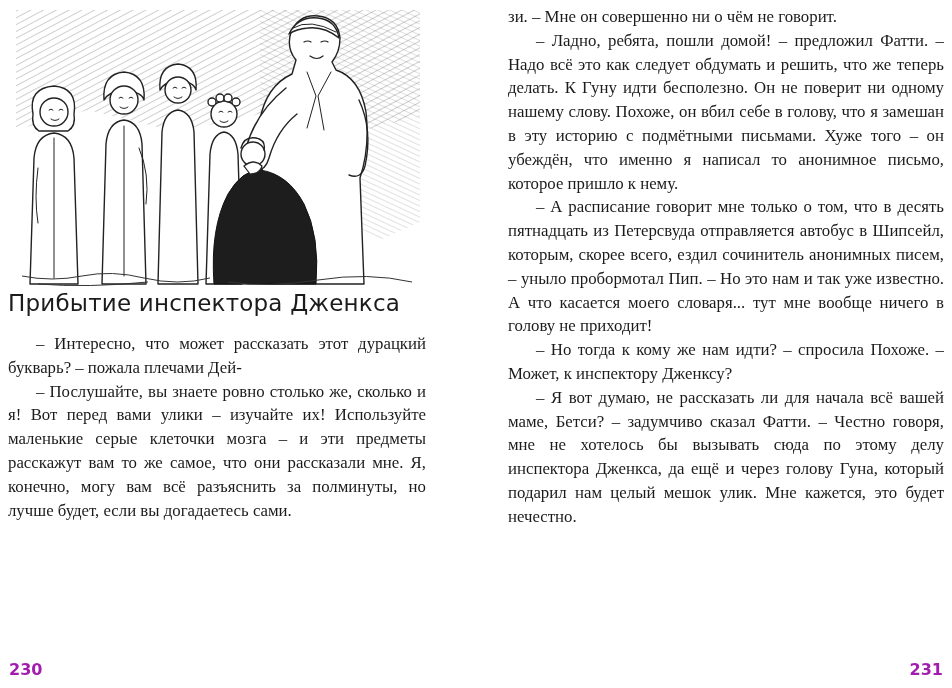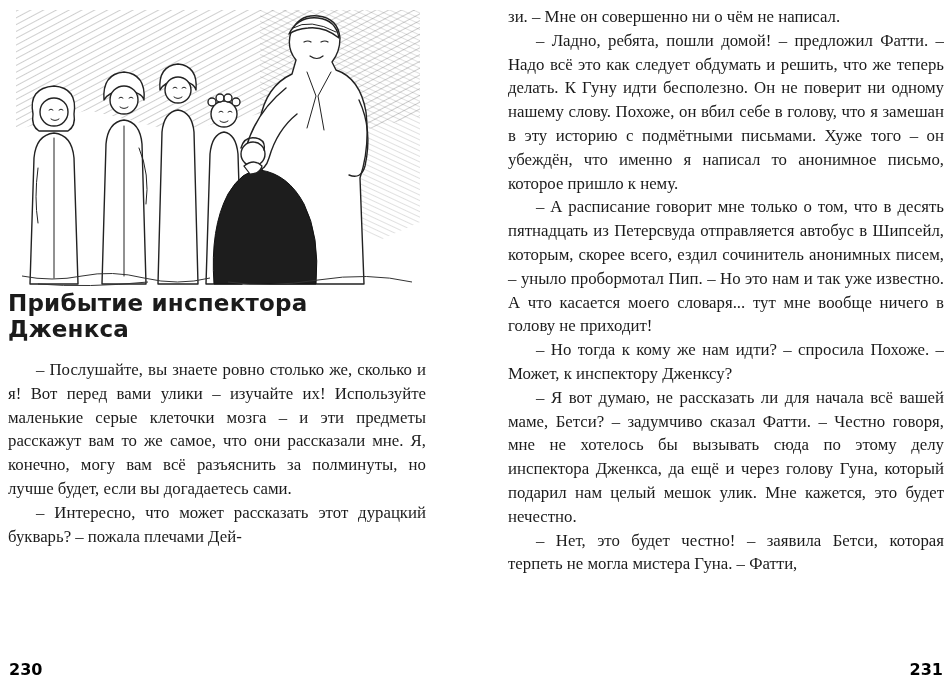--- a/index.html
+++ b/index.html
@@ -27,42 +27,42 @@
   .illustration svg { display: block; }
 
   .chapter-label {
     font-family: "DejaVu Sans", sans-serif;
     font-weight: bold;
     font-size: 15.5px;
     margin: 8px 0 2px 0;
   }
   .chapter-title {
     font-family: "DejaVu Sans", sans-serif;
-    font-weight: bold;
+    font-weight: normal;
     font-size: 23px;
     letter-spacing: 0.2px;
     margin: 2px 0 16px 0;
   }
 
   .para {
     margin: 0;
     text-indent: 28px;
     text-align: justify;
     font-size: 16.8px;
     line-height: 23.8px;
   }
   .para.no-indent { text-indent: 0; }
 
   .pagenum {
     position: absolute;
     bottom: 9px;
     font-family: "DejaVu Sans", sans-serif;
     font-weight: bold;
     font-size: 16px;
-    color: #000000;
+    color: #a21caf;
   }
   .pagenum.num-left  { left: 9px; }
   .pagenum.num-right { right: 9px; margin-left: 40px; }
 </style>
 </head>
 <body>
 
 <div class="spread">
 
   <div class="page left">
@@ -129,30 +129,29 @@
         <g stroke="#333" fill="none" stroke-width="1">
           <path d="M14,268 q30,6 60,0 q30,-6 62,2 q34,8 66,0"></path>
           <path d="M220,274 q40,6 90,-2 q50,-8 94,2"></path>
           <path d="M30,276 q50,4 110,-2"></path>
         </g>
       </svg>
     </div>
 
     <h1 class="chapter-title">Прибытие инспектора Дженкса</h1>
 
+    <p class="para">– Интересно, что может рассказать этот дурацкий букварь? – пожала плечами Дей-</p>
     <p class="para">– Послушайте, вы знаете ровно столько же, сколько и я! Вот перед вами улики – изучайте их! Используйте маленькие серые клеточки мозга – и эти предметы расскажут вам то же самое, что они рассказали мне. Я, конечно, могу вам всё разъяснить за полминуты, но лучше будет, если вы догадаетесь сами.</p>
-    <p class="para">– Интересно, что может рассказать этот дурацкий букварь? – пожала плечами Дей-</p>
 
     <div class="pagenum num-left">230</div>
   </div>
 
   <div class="page right">
-    <p class="para no-indent">зи. – Мне он совершенно ни о чём не написал.</p>
+    <p class="para no-indent">зи. – Мне он совершенно ни о чём не говорит.</p>
     <p class="para">– Ладно, ребята, пошли домой! – предложил Фатти. – Надо всё это как следует обдумать и решить, что же теперь делать. К Гуну идти бесполезно. Он не поверит ни одному нашему слову. Похоже, он вбил себе в голову, что я замешан в эту историю с подмётными письмами. Хуже того – он убеждён, что именно я написал то анонимное письмо, которое пришло к нему.</p>
     <p class="para">– А расписание говорит мне только о том, что в десять пятнадцать из Петерсвуда отправляется автобус в Шипсейл, которым, скорее всего, ездил сочинитель анонимных писем, – уныло пробормотал Пип. – Но это нам и так уже известно. А что касается моего словаря... тут мне вообще ничего в голову не приходит!</p>
     <p class="para">– Но тогда к кому же нам идти? – спросила Похоже. – Может, к инспектору Дженксу?</p>
     <p class="para">– Я вот думаю, не рассказать ли для начала всё вашей маме, Бетси? – задумчиво сказал Фатти. – Честно говоря, мне не хотелось бы вызывать сюда по этому делу инспектора Дженкса, да ещё и через голову Гуна, который подарил нам целый мешок улик. Мне кажется, это будет нечестно.</p>
-    <p class="para">– Нет, это будет честно! – заявила Бетси, которая терпеть не могла мистера Гуна. – Фатти,</p>
 
     <div class="pagenum num-right">231</div>
   </div>
 
 </div>
 
 </body></html>

